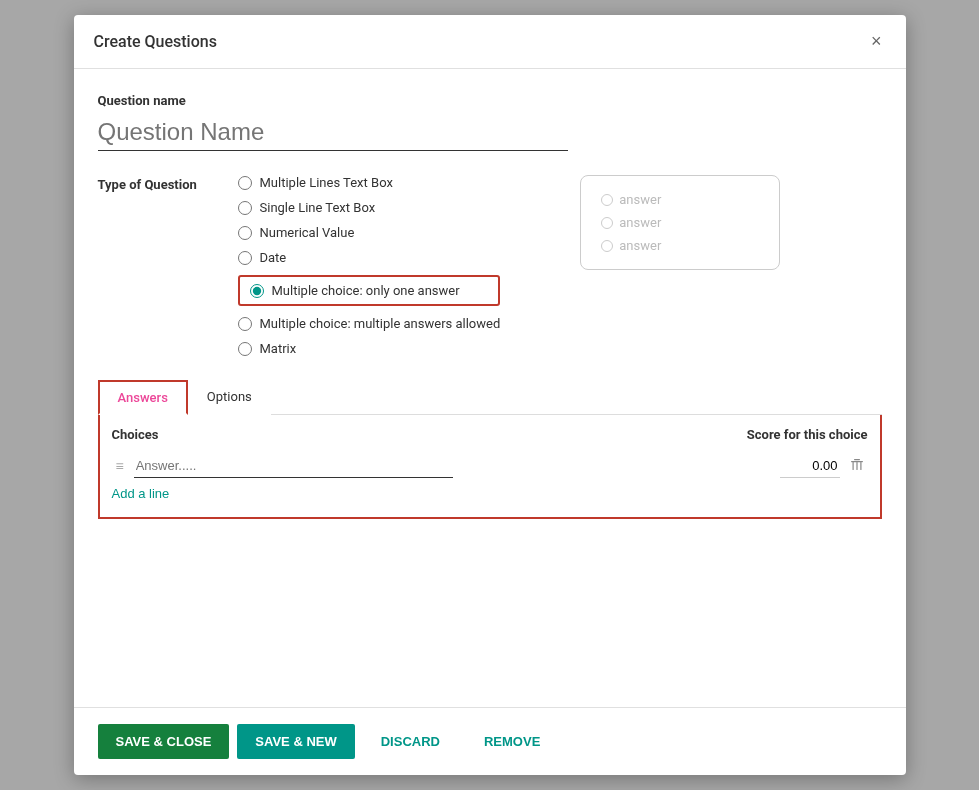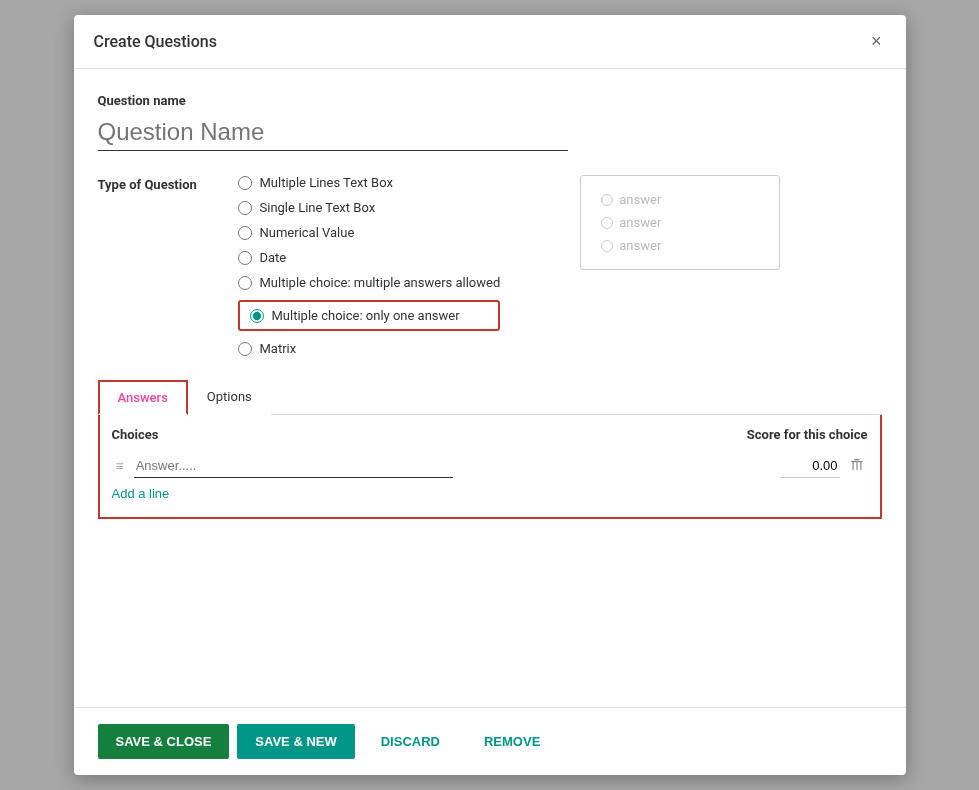--- a/index.html
+++ b/index.html
@@ -105,21 +105,21 @@
       border: 2px solid #c0392b;
       padding: 6px 10px;
       border-radius: 3px;
     }
     .radio-label {
       font-size: 13px;
       color: #333;
     }
     .preview-box {
       border: 1px solid #ccc;
-      border-radius: 3px;
+      border-radius: 8px;
       padding: 16px 20px;
       margin-left: 80px;
       width: 200px;
       display: flex;
       flex-direction: column;
       gap: 8px;
       height: fit-content;
       align-self: flex-start;
       text-align: center;
     }
@@ -315,28 +315,28 @@
           <label class="radio-option">
             <input type="radio" name="question_type" style="">
             <span class="radio-label">Numerical Value</span>
           </label>
 
           <label class="radio-option">
             <input type="radio" name="question_type" style="">
             <span class="radio-label">Date</span>
           </label>
 
-          <label class="radio-option">
-            <input type="radio" name="question_type" style="">
-            <span class="radio-label">Multiple choice: multiple answers allowed</span>
-          </label>
-
           <label class="radio-option selected-option">
             <input type="radio" name="question_type" checked="" style="">
             <span class="radio-label">Multiple choice: only one answer</span>
+          </label>
+
+          <label class="radio-option">
+            <input type="radio" name="question_type" style="">
+            <span class="radio-label">Multiple choice: multiple answers allowed</span>
           </label>
 
           <label class="radio-option">
             <input type="radio" name="question_type" style="">
             <span class="radio-label">Matrix</span>
           </label>
         </div>
 
         <div class="preview-box">
           <div class="preview-radio-row">

